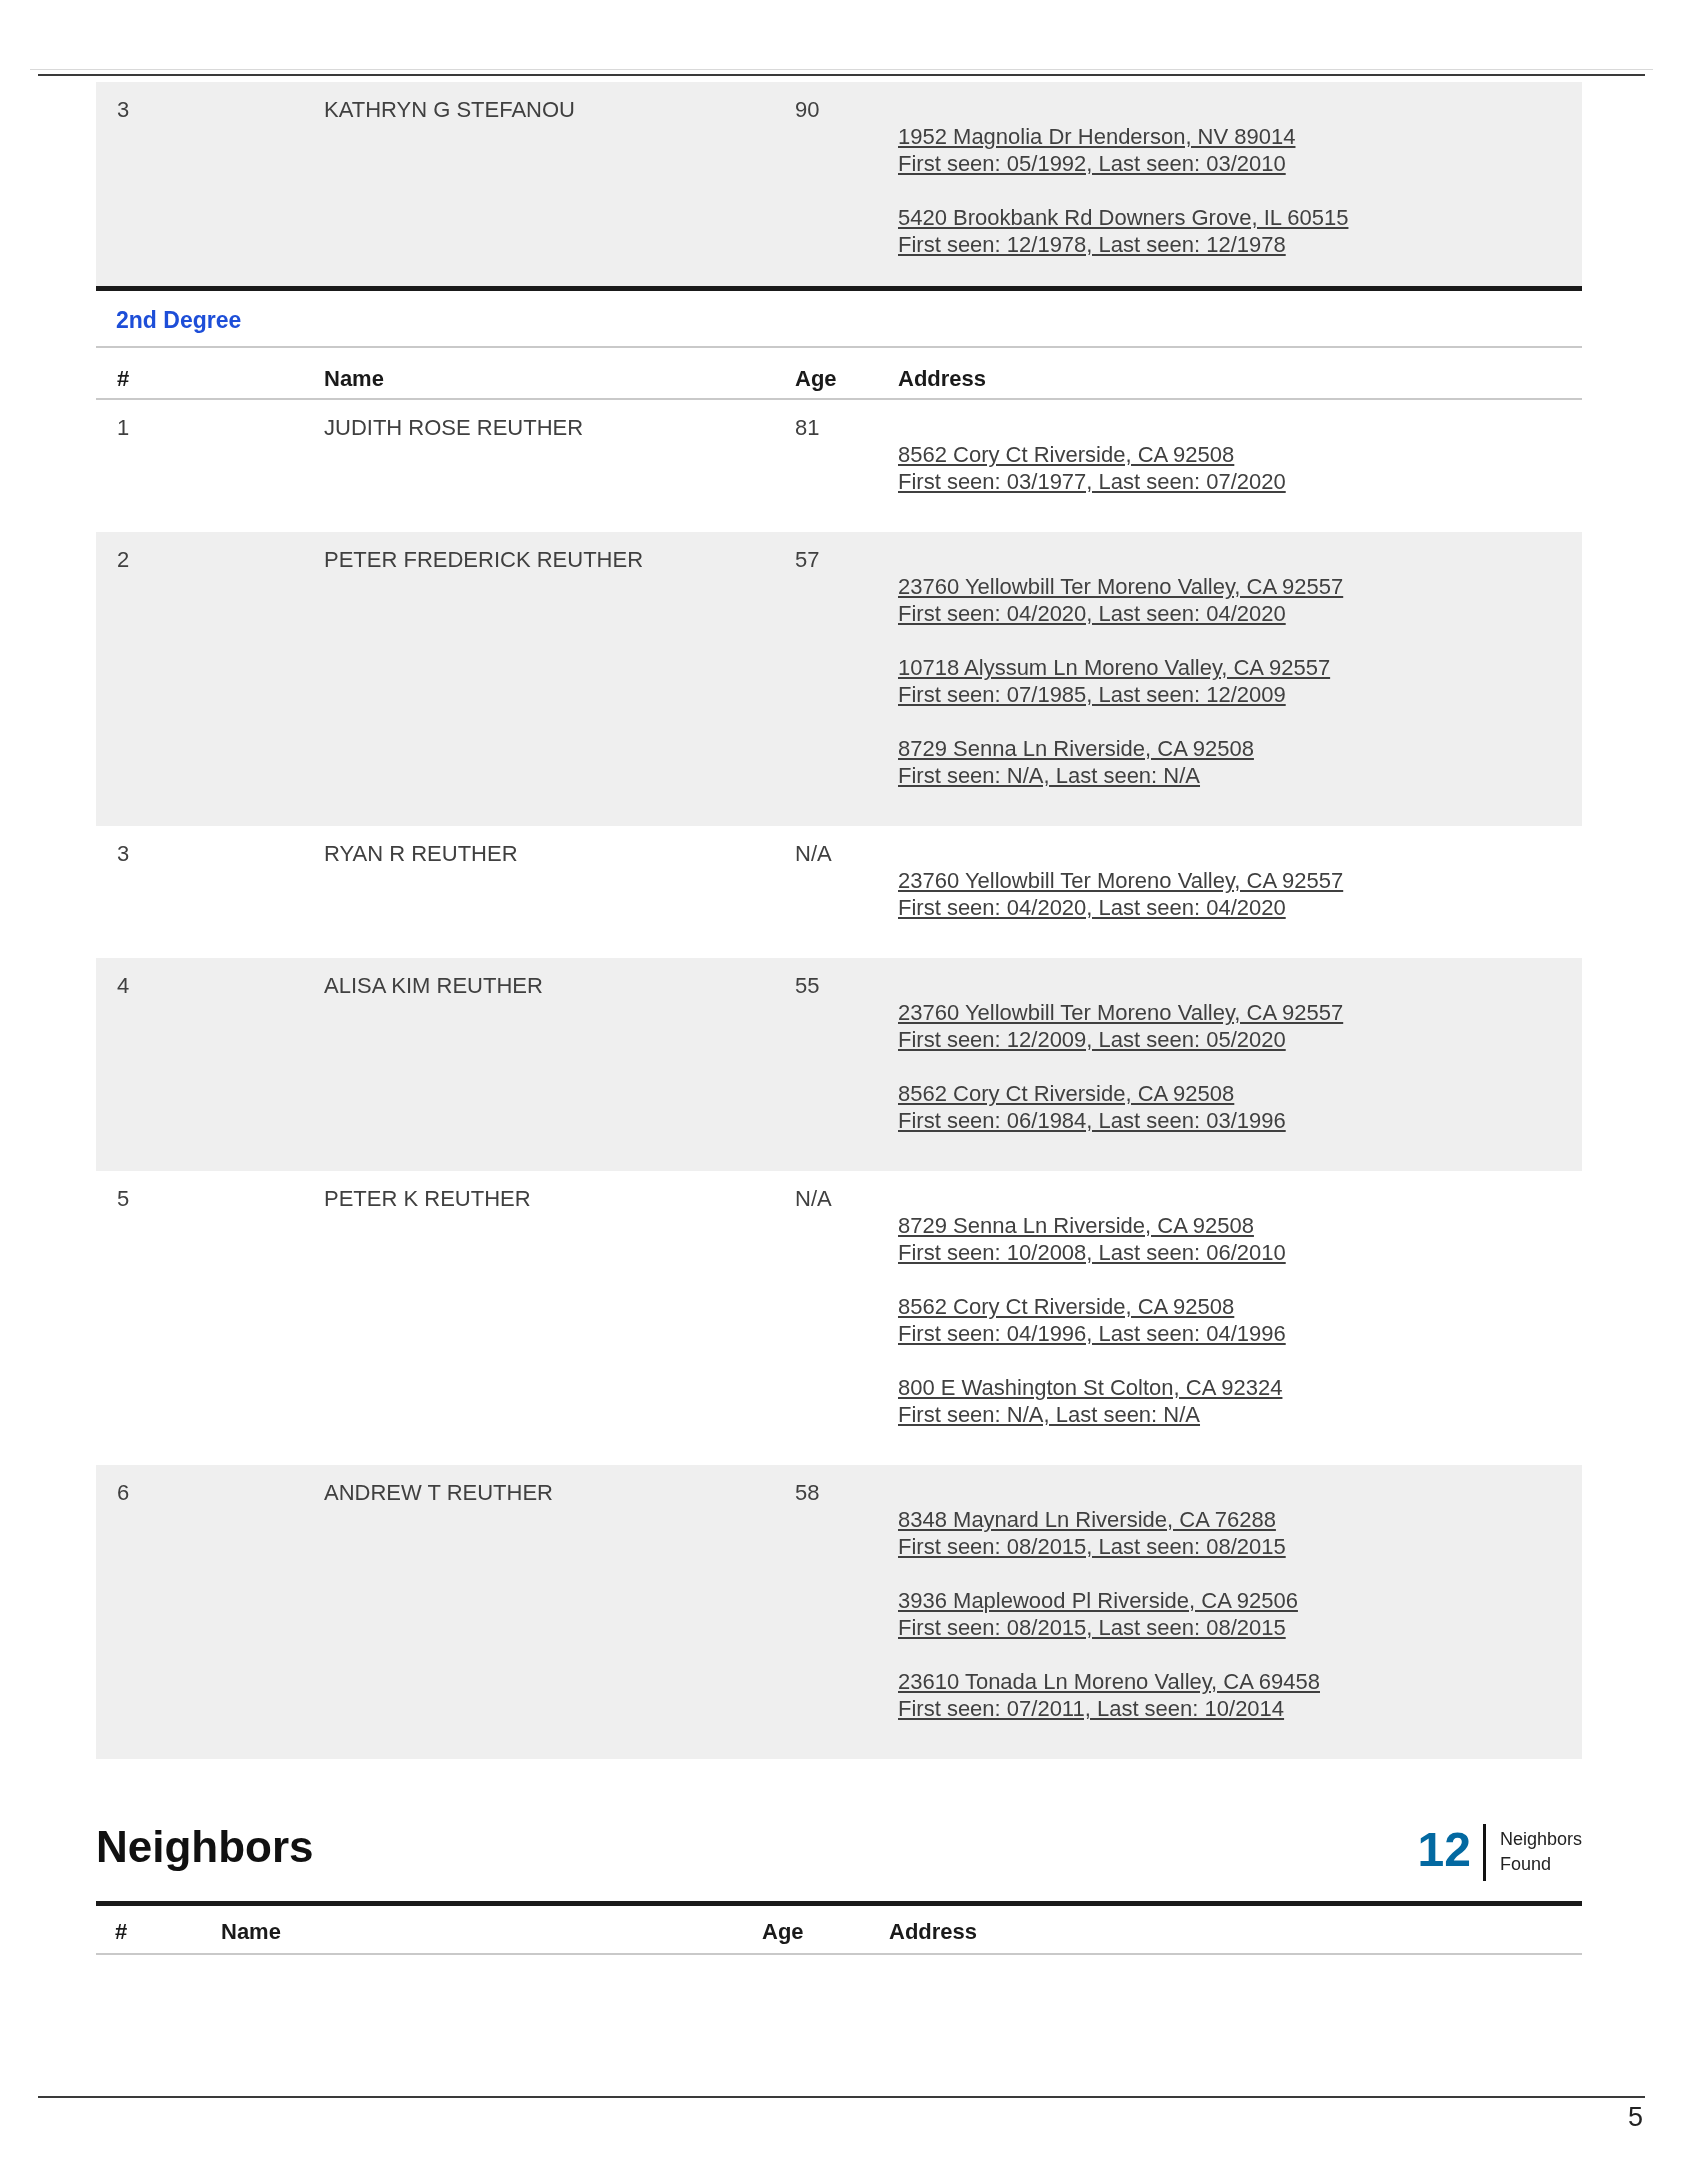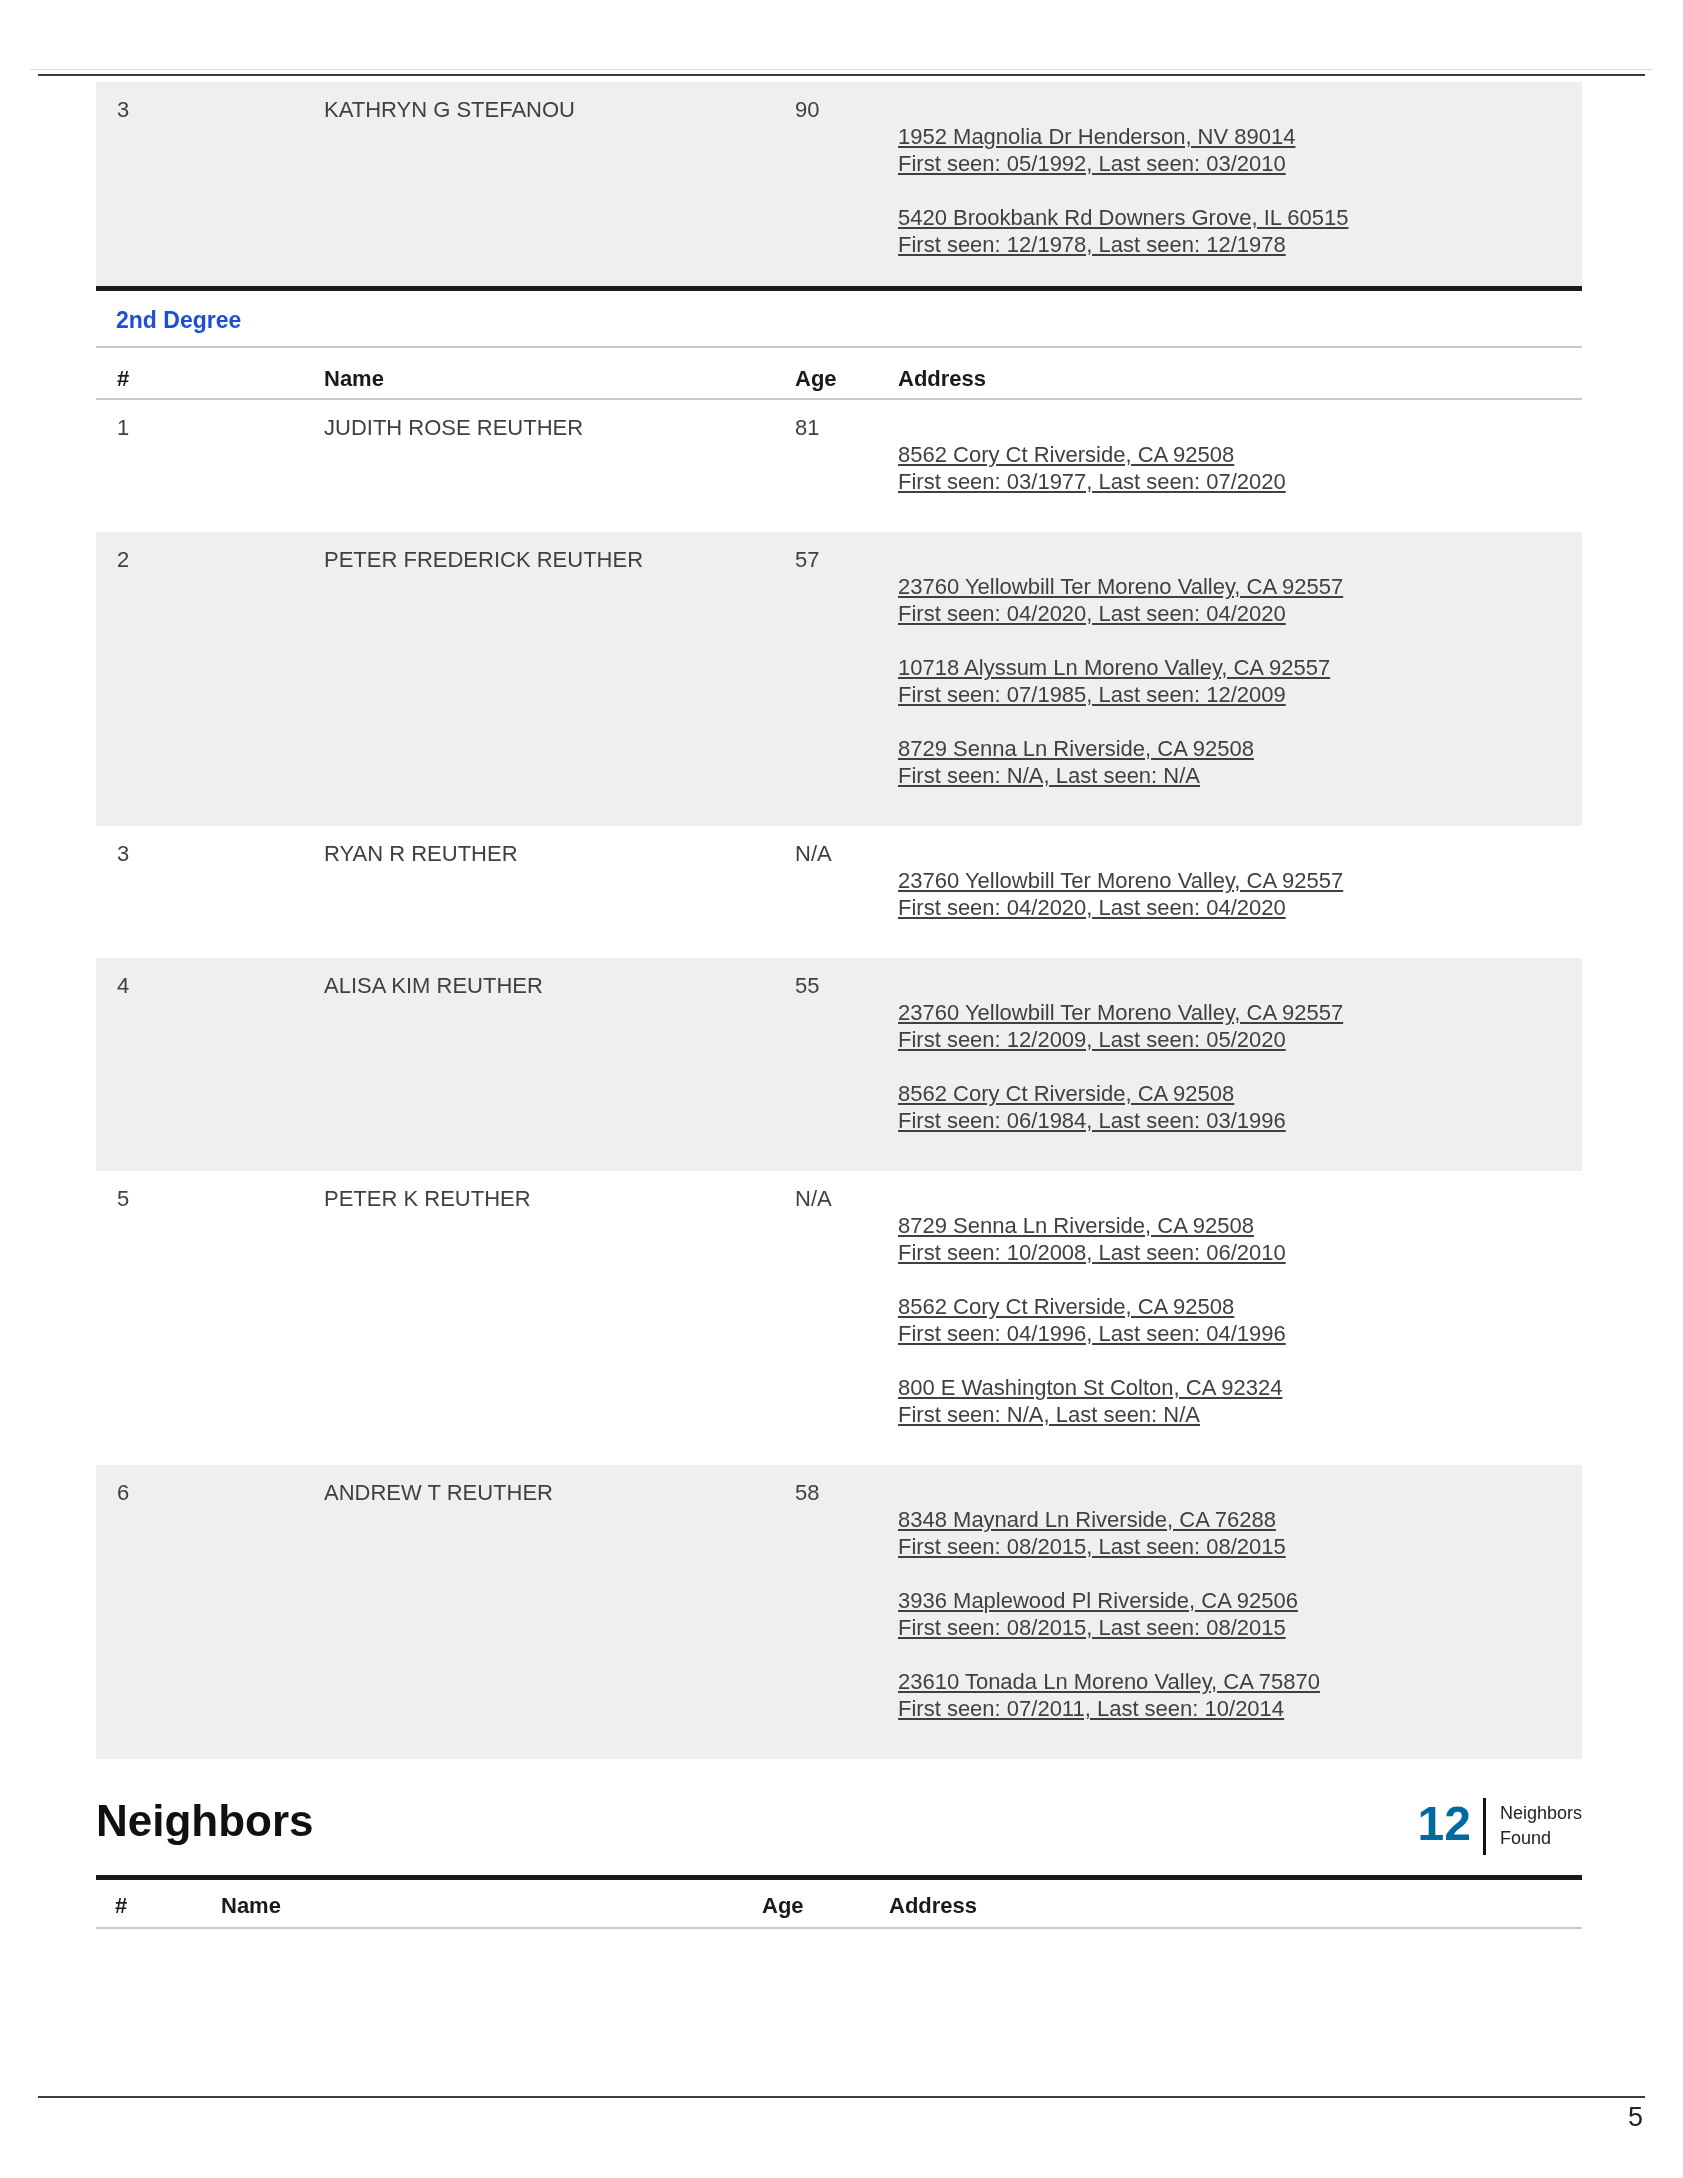--- a/index.html
+++ b/index.html
@@ -36,21 +36,21 @@
   }
 
   .thead {
     display:grid; grid-template-columns:228px 471px 103px auto;
     border-top:2px solid #c9c9c9; border-bottom:2px solid #c9c9c9;
     padding:17px 0 6px 0; font-size:22px; line-height:27px; font-weight:bold; color:#1a1a1a;
   }
   .thead .h-num { padding-left:21px; }
 
   
-  .nb-head { display:flex; justify-content:space-between; align-items:flex-start; margin-top:37px; height:61px; }
+  .nb-head { display:flex; justify-content:space-between; align-items:flex-start; margin-top:63px; height:61px; }
   .nb-title { font-size:44px; line-height:50px; font-weight:bold; color:#111; margin:0; }
   .nb-stat { display:flex; align-items:flex-start; }
   .nb-count { font-size:48px; line-height:55px; font-weight:bold; color:#0369a1; }
   .nb-bar { width:3px; height:57px; background:#111; margin:2px 14px 0 12px; }
   .nb-label { font-size:18px; line-height:25px; color:#222; padding-top:5px; }
   .nb-rule { margin-top:18px; }
   .nb-thead { border-top:none; grid-template-columns:125px 541px 127px auto; padding:12px 0 8px 0; }
   .nb-thead .h-num { padding-left:19px; }
 </style>
 </head>
@@ -185,21 +185,21 @@
     <div>8348 Maynard Ln Riverside, CA 76288</div>
     <div>First seen: 08/2015, Last seen: 08/2015</div>
   </div>
 
   <div class="addr">
     <div>3936 Maplewood Pl Riverside, CA 92506</div>
     <div>First seen: 08/2015, Last seen: 08/2015</div>
   </div>
 
   <div class="addr">
-    <div>23610 Tonada Ln Moreno Valley, CA 75870</div>
+    <div>23610 Tonada Ln Moreno Valley, CA 69458</div>
     <div>First seen: 07/2011, Last seen: 10/2014</div>
   </div>
 </div>
   </div>
 </div>
 
     <div class="nb-head">
       <h1 class="nb-title">Neighbors</h1>
       <div class="nb-stat">
         <div class="nb-count">12</div>

